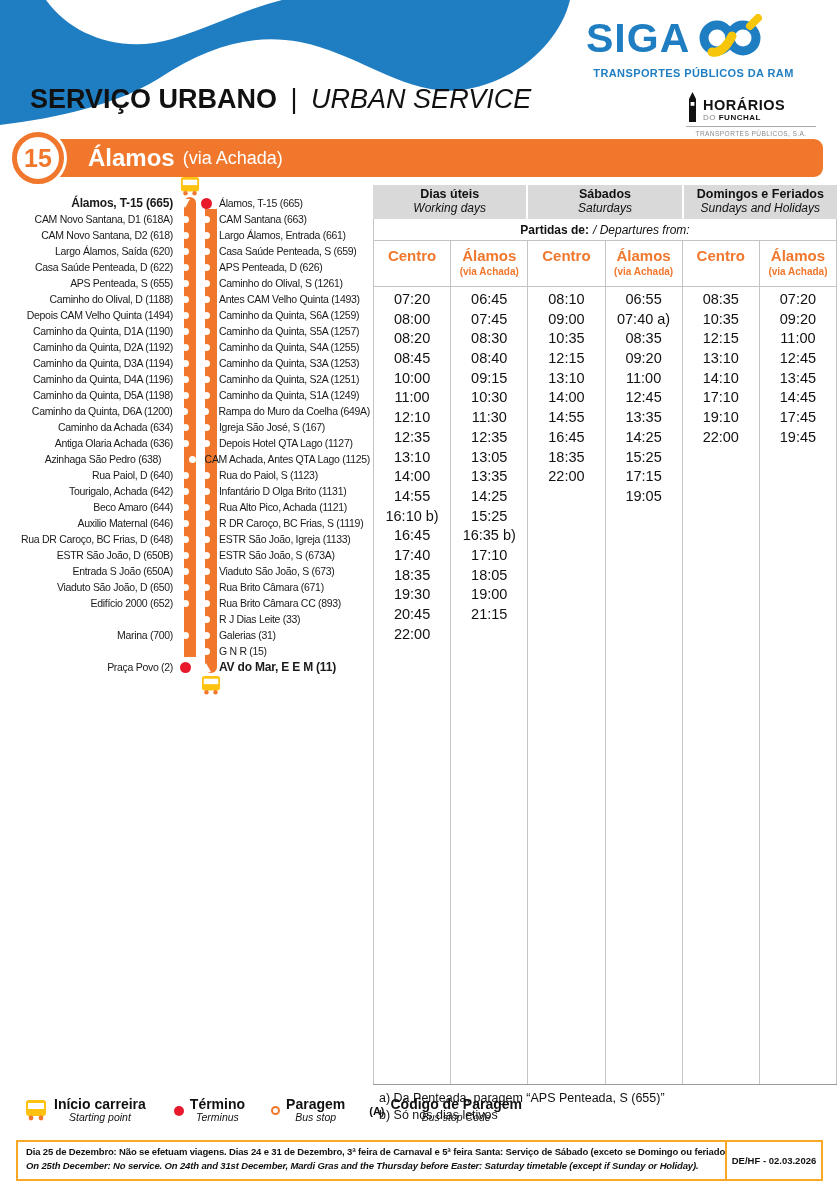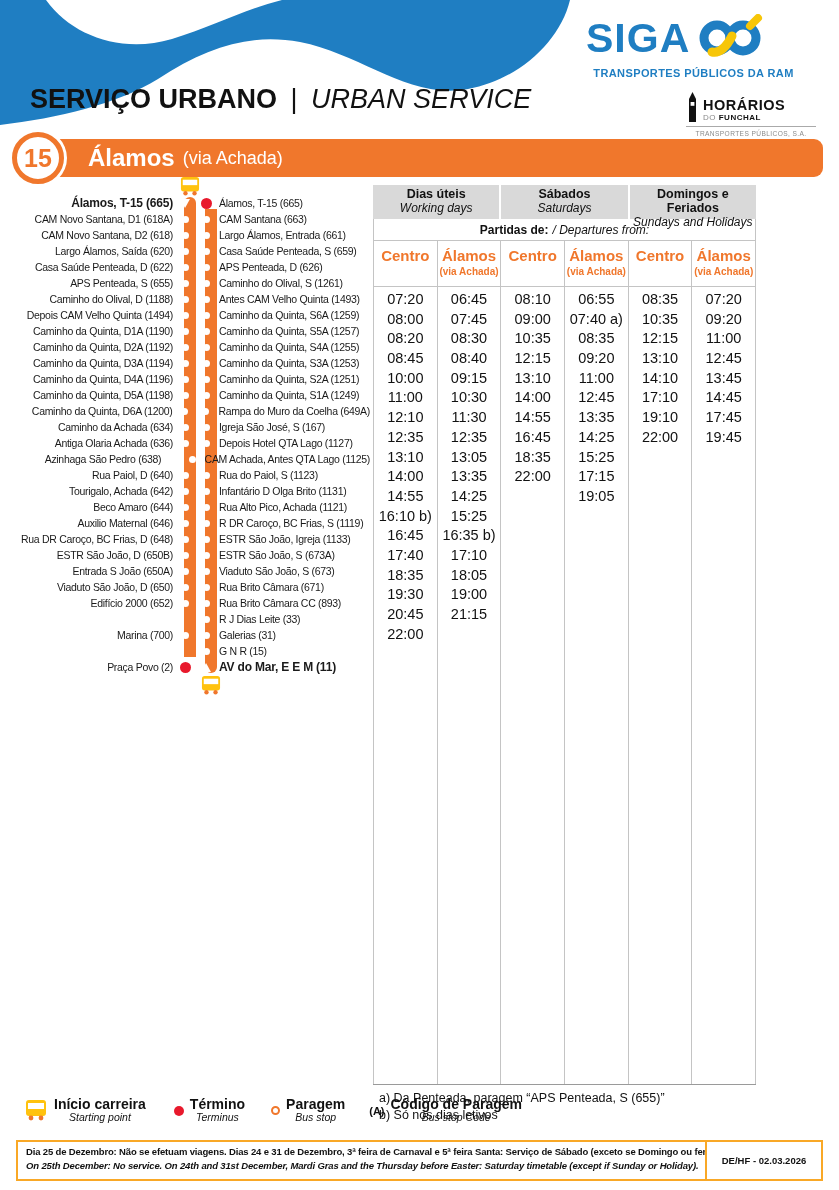--- a/index.html
+++ b/index.html
@@ -45,21 +45,21 @@
   .rlabel.right { padding-left:6px; }
   .rlabel.b { font-weight:bold; font-size:12px; letter-spacing:-0.2px; }
   .rmark { width:14px; height:16px; display:flex; align-items:center; justify-content:center; }
   .rgap { width:7px; }
   .circ { width:7px; height:7px; background:#fff; border-radius:50%; display:block; }
   .reddot { width:11px; height:11px; background:#E8192C; border-radius:50%; display:block; }
   .tri-down { width:0; height:0; border-left:5.5px solid transparent; border-right:5.5px solid transparent; border-top:9px solid #fff; display:block; }
   .tri-up   { width:0; height:0; border-left:5.5px solid transparent; border-right:5.5px solid transparent; border-bottom:9px solid #fff; display:block; }
 
   
-  .tt { position:absolute; left:373px; top:185px; width:383px; z-index:1; }
+  .tt { position:absolute; left:373px; top:185px; width:464px; z-index:1; }
   .day-headers { display:flex; gap:2px; height:34px; }
   .day-h { flex:1; background:#D9D9D9; text-align:center; padding-top:2px; }
   .day-h .pt { font-weight:bold; font-size:12.5px; color:#111; }
   .day-h .en { font-style:italic; font-size:12px; color:#111; }
   .partidas { height:22px; border-left:1px solid #C4C4C4; border-right:1px solid #C4C4C4; border-bottom:1px solid #C4C4C4; display:flex; align-items:center; justify-content:center; font-size:12px; color:#111; }
   .partidas .pt { font-weight:bold; margin-right:4px; }
   .partidas .en { font-style:italic; }
   .col-headers { display:flex; height:46px; border-left:1px solid #C4C4C4; border-right:1px solid #C4C4C4; border-bottom:1px solid #C4C4C4; }
   .ch { flex:1; border-right:1px solid #C4C4C4; text-align:center; color:#F0772C; font-weight:bold; padding-top:7px; }
   .ch:last-child { border-right:none; }
@@ -80,21 +80,21 @@
   .lcircle-open { width:9px; height:9px; border:2.5px solid #F0772C; border-radius:50%; background:#fff; display:block; }
   .lreddot { width:10px; height:10px; background:#E8192C; border-radius:50%; display:block; }
   .lcode { font-size:11px; font-weight:bold; color:#111; }
   .m1{margin-left:0;} .m2{margin-left:28px;} .m3{margin-left:26px;} .m4{margin-left:24px;}
 
   
   .notice { position:absolute; left:16px; top:1140px; width:807px; height:41px; border:2px solid #F9A826; display:flex; background:#fff; z-index:1; }
   .notice-main { flex:1; padding:4px 8px 0 8px; overflow:hidden; }
   .notice-pt { font-size:9.5px; font-weight:bold; color:#111; letter-spacing:-0.15px; white-space:nowrap; }
   .notice-en { font-size:9.5px; font-weight:bold; font-style:italic; color:#111; letter-spacing:-0.15px; white-space:nowrap; margin-top:3px; }
-  .notice-ref { width:116px; border-left:2px solid #F9A826; display:flex; align-items:center; justify-content:center; font-size:9.5px; font-weight:bold; color:#111; }
+  .notice-ref { width:96px; border-left:2px solid #F9A826; display:flex; align-items:center; justify-content:center; font-size:9.5px; font-weight:bold; color:#111; }
 </style>
 </head>
 <body>
 
 <svg class="wave-svg" width="600" height="175" viewBox="0 0 600 175">
   <path d="M0,0 H570 C560,42 518,80 468,89 C408,100 362,54 300,42 C252,33 208,46 158,79 C118,104 58,118 0,125 Z" fill="#1F7EC2"></path>
   <path d="M46,0 C72,36 122,54 172,39 C212,27 242,10 282,0 Z" fill="#ffffff"></path>
 </svg>
 
 <div class="siga-block">

